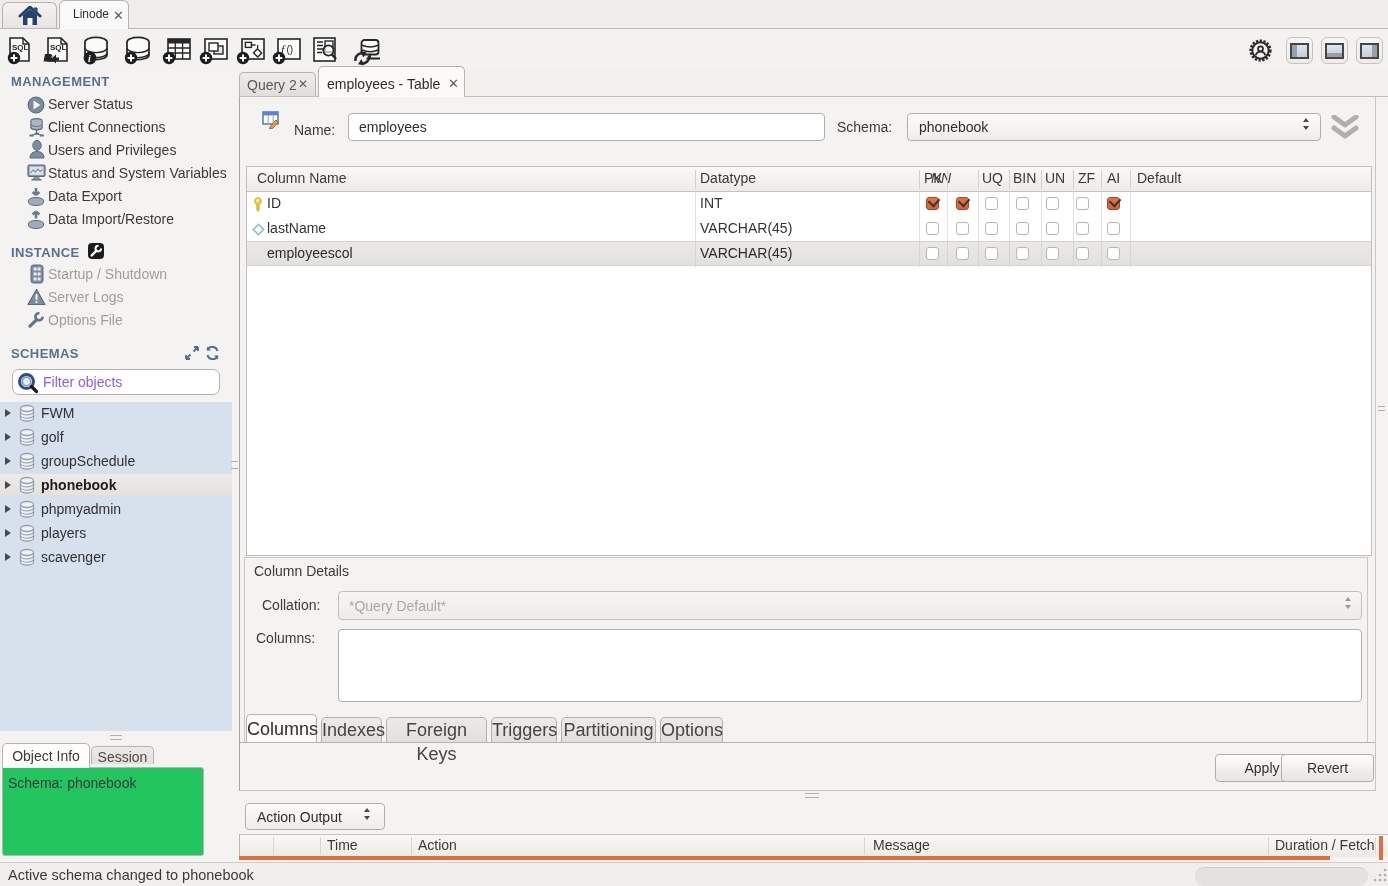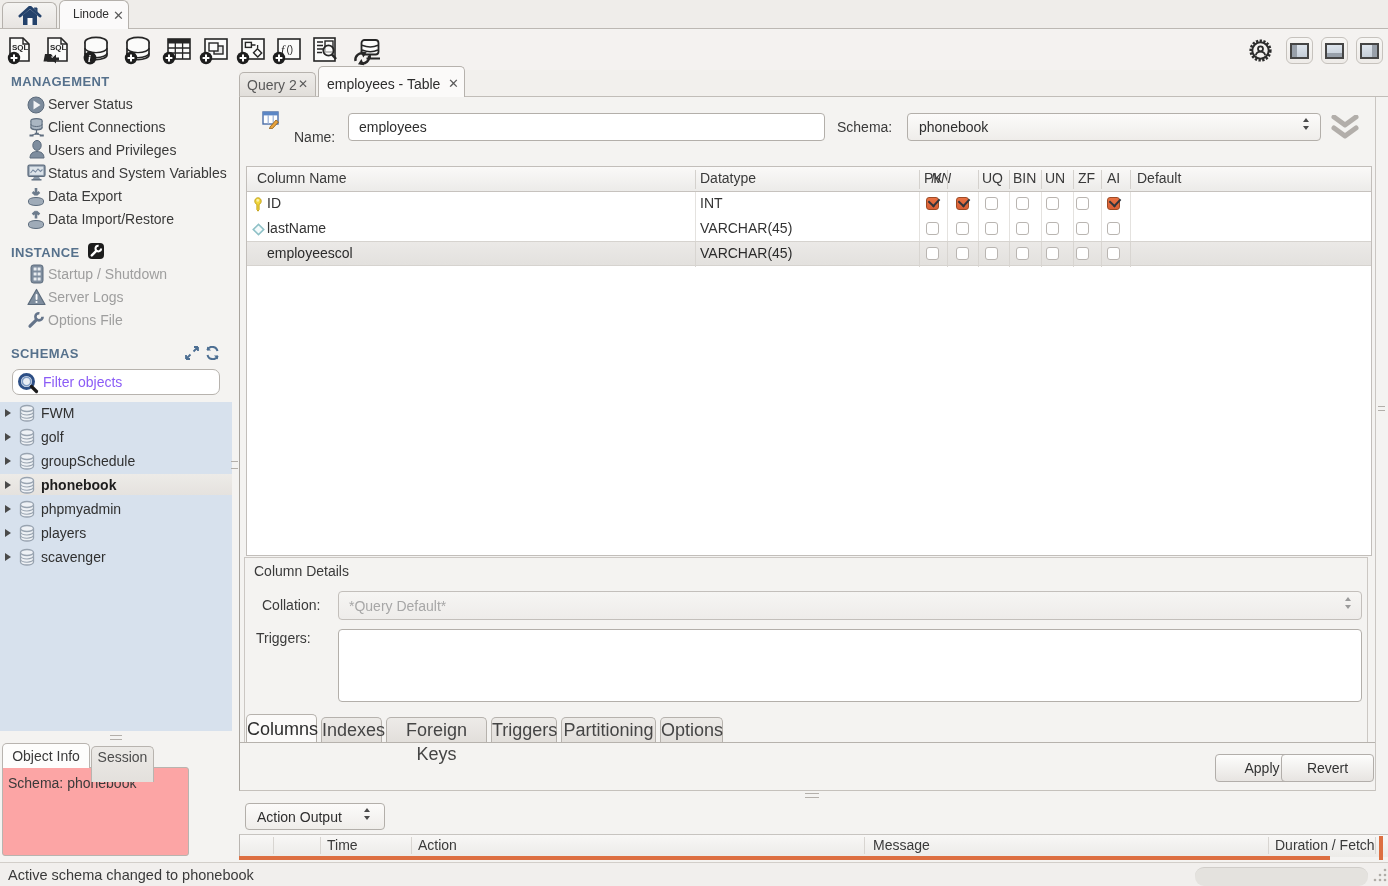--- a/index.html
+++ b/index.html
@@ -33,22 +33,22 @@
   #bluebg { left:0; top:402px; width:232px; height:329px; background:#d7e1ed; }
   .schrow { position:absolute; left:41px; font-size:14px; color:#303030; white-space:nowrap; }
   .tri { position:absolute; left:5px; width:0; height:0; border-left:6px solid #4a4a4a; border-top:4px solid transparent; border-bottom:4px solid transparent; }
 
   
   #filter { left:12px; top:369px; width:208px; height:26px; background:#fff; border:1px solid #b7b3ae; border-radius:7px; }
 
   
   .btab { position:absolute; border:1px solid #b8b4af; border-bottom:none; border-radius:5px 5px 0 0; font-size:14px; text-align:center; }
   #objinfo { left:2px; top:743px; width:88px; height:25px; background:#fdfdfc; line-height:25px; z-index:3; }
-  #sessiontab { left:91px; top:746px; width:63px; height:36px; background:linear-gradient(#eceae7,#e3e0dc); line-height:21px; color:#4c4c4c; z-index:2;}
-  #objbox { left:2px; top:767px; width:187px; height:89px; background:#fca5a5; border:1px solid #b8b4af; border-radius:0 3px 3px 3px; }
+  #sessiontab { left:91px; top:746px; width:63px; height:18px; background:linear-gradient(#eceae7,#e3e0dc); line-height:21px; color:#4c4c4c; z-index:2;}
+  #objbox { left:2px; top:767px; width:202px; height:89px; background:#22c55e; border:1px solid #b8b4af; border-radius:0 3px 3px 3px; }
 
   
   #statusbar { left:0; top:862px; width:1388px; height:24px; background:#f1efed; border-top:1px solid #d2cec9; }
 
   
   .qtab { position:absolute; border:1px solid #b6b2ad; border-bottom:none; border-radius:5px 5px 0 0; font-size:14px; white-space:nowrap; }
   #mainline { left:239px; top:96px; width:1149px; height:1px; background:#c1bdb8; }
 
   
   #editor { left:239px; top:97px; width:1136px; height:694px; background:#f4f3f1; border-left:1px solid #a8a49e; border-bottom:1px solid #c5c1bc; }
@@ -381,21 +381,21 @@
 
   <div class="abs" id="editor">
 
     <svg style="position:absolute;left:22px;top:14px;" width="19" height="18" viewBox="0 0 19 18">
       <rect x="1" y="1" width="15" height="12" fill="#ffffff" stroke="#4a6da8" stroke-width="1.4"></rect>
       <rect x="1" y="1" width="15" height="3.4" fill="#5b86c5"></rect>
       <line x1="6.2" y1="4" x2="6.2" y2="13" stroke="#9ab0d6" stroke-width="1.2"></line>
       <line x1="11.2" y1="4" x2="11.2" y2="13" stroke="#9ab0d6" stroke-width="1.2"></line>
       <path d="M8 16 L14 9 L16.5 11 L10.5 17.5 L7.5 18 Z" fill="#e8a33d" stroke="#8a5a18" stroke-width="0.8"></path>
     </svg>
-    <span class="t13" style="position:absolute;left:54px;top:32px;">Name:</span>
+    <span class="t13" style="position:absolute;left:54px;top:25px;">Name:</span>
     <div class="input" style="left:108px;top:16px;width:477px;height:28px;">
       <span style="position:absolute;left:10px;top:5px;color:#2e2e2e;">employees</span>
     </div>
     <span class="t13" style="position:absolute;left:597px;top:22px;">Schema:</span>
     <div class="select" style="left:667px;top:16px;width:414px;height:28px;">
       <span style="position:absolute;left:11px;top:5px;color:#2e2e2e;">phonebook</span>
       <div class="spin" style="left:395px;top:4px;"></div>
     </div>
 
     <svg style="position:absolute;left:1091px;top:18px;" width="28" height="24" viewBox="0 0 28 24">
@@ -499,21 +499,21 @@
       </div>
     </div>
 
     <div class="abs" style="left:4px;top:460px;width:1124px;height:186px;border:1px solid #cbc7c3;border-bottom:none;"></div>
     <span class="t13" style="position:absolute;left:14px;top:466px;">Column Details</span>
     <span class="t13" style="position:absolute;left:22px;top:500px;">Collation:</span>
     <div class="select gray" style="left:98px;top:494px;width:1024px;height:29px;">
       <span style="position:absolute;left:10px;top:6px;">*Query Default*</span>
       <div class="spin g" style="left:1006px;top:5px;"></div>
     </div>
-    <span class="t13" style="position:absolute;left:16px;top:533px;">Triggers:</span>
+    <span class="t13" style="position:absolute;left:16px;top:533px;">Columns:</span>
     <div class="input" style="left:98px;top:532px;width:1024px;height:73px;"></div>
 
     <div class="abs" style="left:0;top:645px;width:1135px;height:1px;background:#b6b2ad;"></div>
     <div class="etab act" style="left:6px;top:617px;width:71px;height:28px;line-height:28px;">Columns</div>
     <div class="etab" style="left:81px;top:620px;width:61px;height:25px;line-height:24px;">Indexes</div>
     <div class="etab" style="left:146px;top:620px;width:101px;height:25px;line-height:24px;">Foreign Keys</div>
     <div class="etab" style="left:251px;top:620px;width:66px;height:25px;line-height:24px;">Triggers</div>
     <div class="etab" style="left:321px;top:620px;width:95px;height:25px;line-height:24px;">Partitioning</div>
     <div class="etab" style="left:420px;top:620px;width:63px;height:25px;line-height:24px;">Options</div>
 

